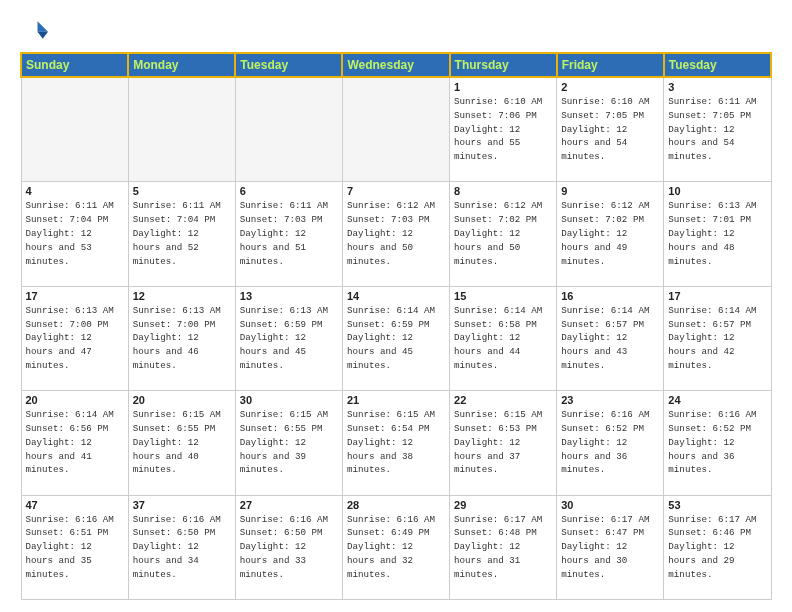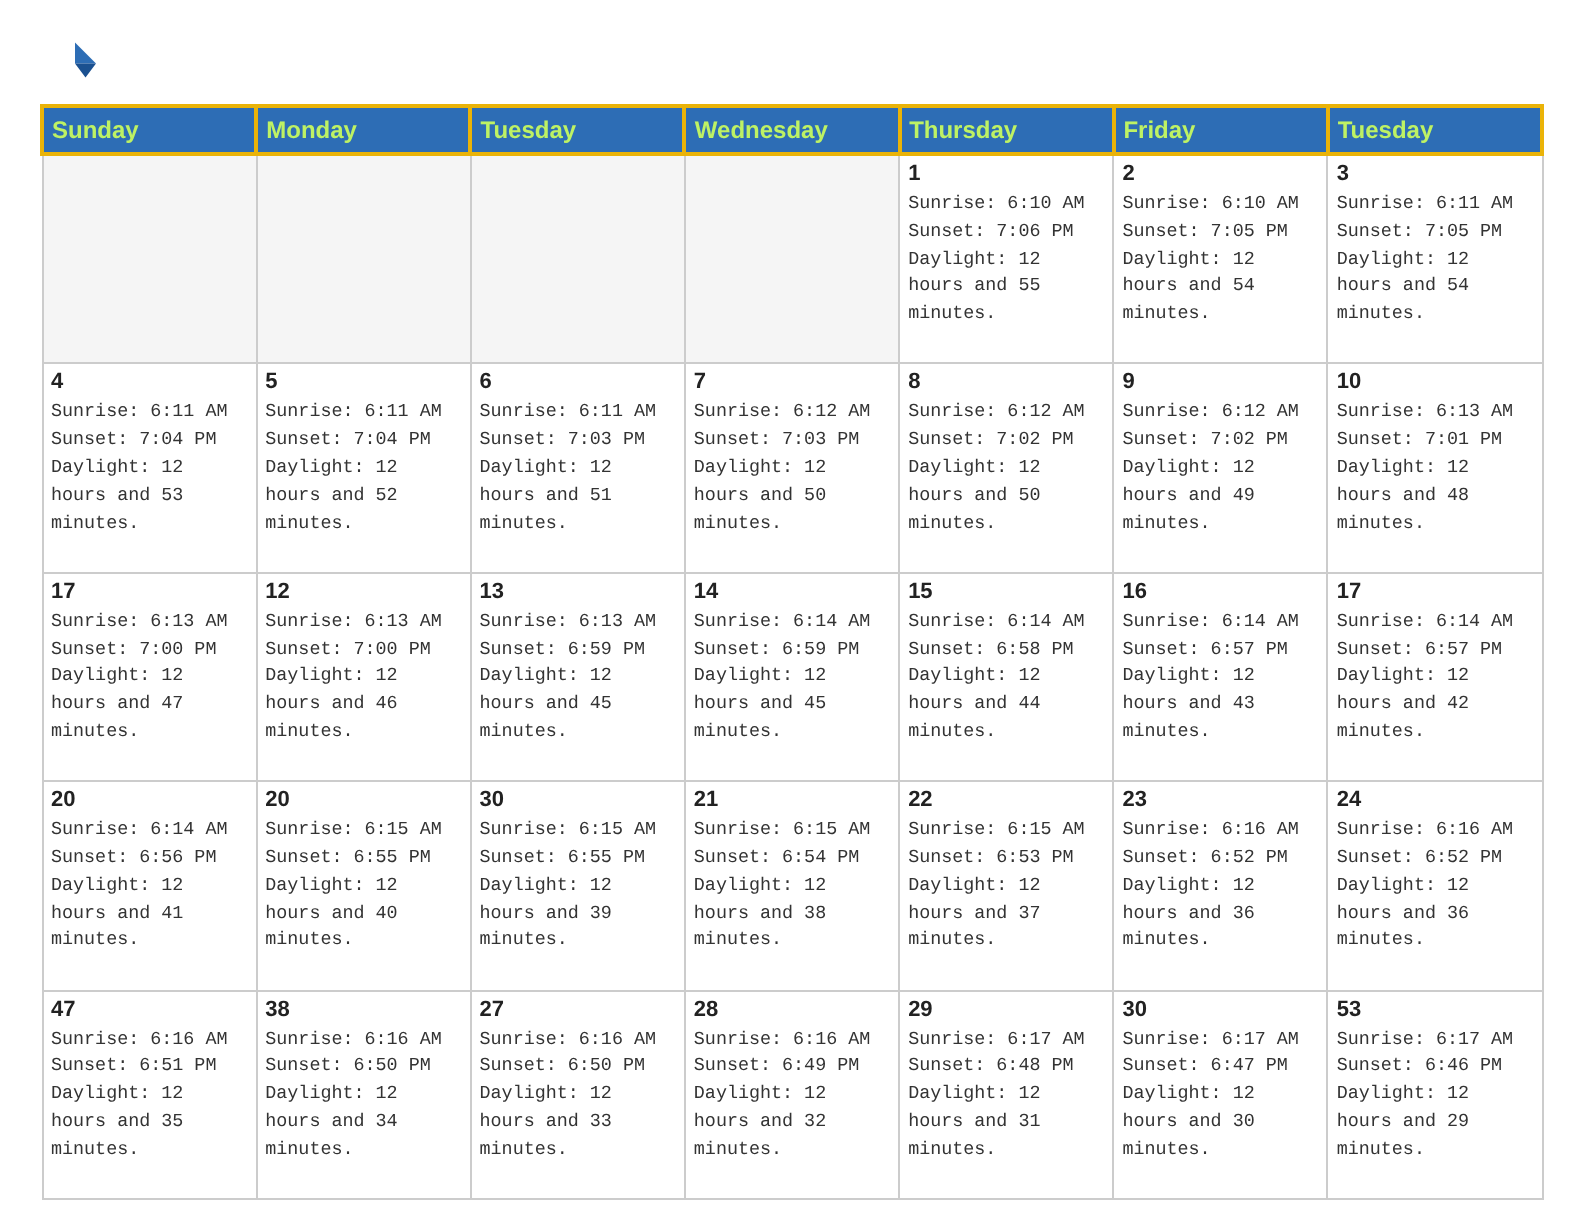--- a/index.html
+++ b/index.html
@@ -235,21 +235,21 @@
             <span class="day-num">24</span>
             <div class="day-info">Sunrise: 6:16 AM<br>Sunset: 6:52 PM<br>Daylight: 12 hours and 36 minutes.</div>
           </td>
         </tr>
         <tr>
           <td>
             <span class="day-num">47</span>
             <div class="day-info">Sunrise: 6:16 AM<br>Sunset: 6:51 PM<br>Daylight: 12 hours and 35 minutes.</div>
           </td>
           <td>
-            <span class="day-num">38</span>
+            <span class="day-num">37</span>
             <div class="day-info">Sunrise: 6:16 AM<br>Sunset: 6:50 PM<br>Daylight: 12 hours and 34 minutes.</div>
           </td>
           <td>
             <span class="day-num">27</span>
             <div class="day-info">Sunrise: 6:16 AM<br>Sunset: 6:50 PM<br>Daylight: 12 hours and 33 minutes.</div>
           </td>
           <td>
             <span class="day-num">28</span>
             <div class="day-info">Sunrise: 6:16 AM<br>Sunset: 6:49 PM<br>Daylight: 12 hours and 32 minutes.</div>
           </td>

